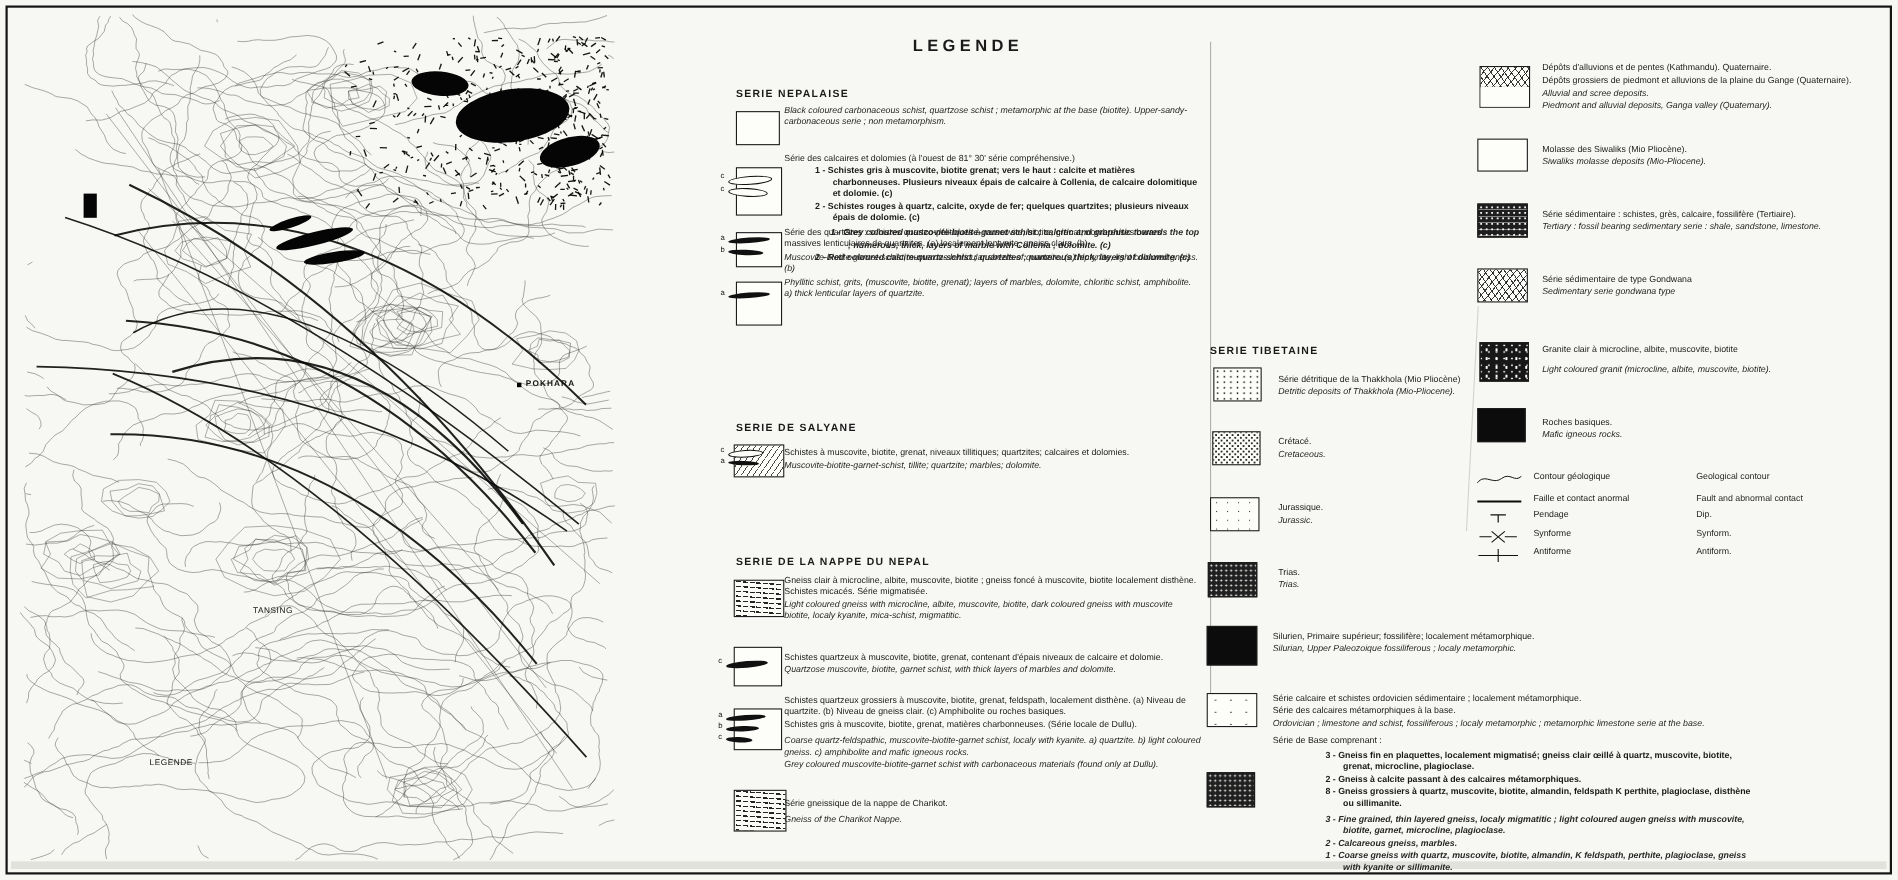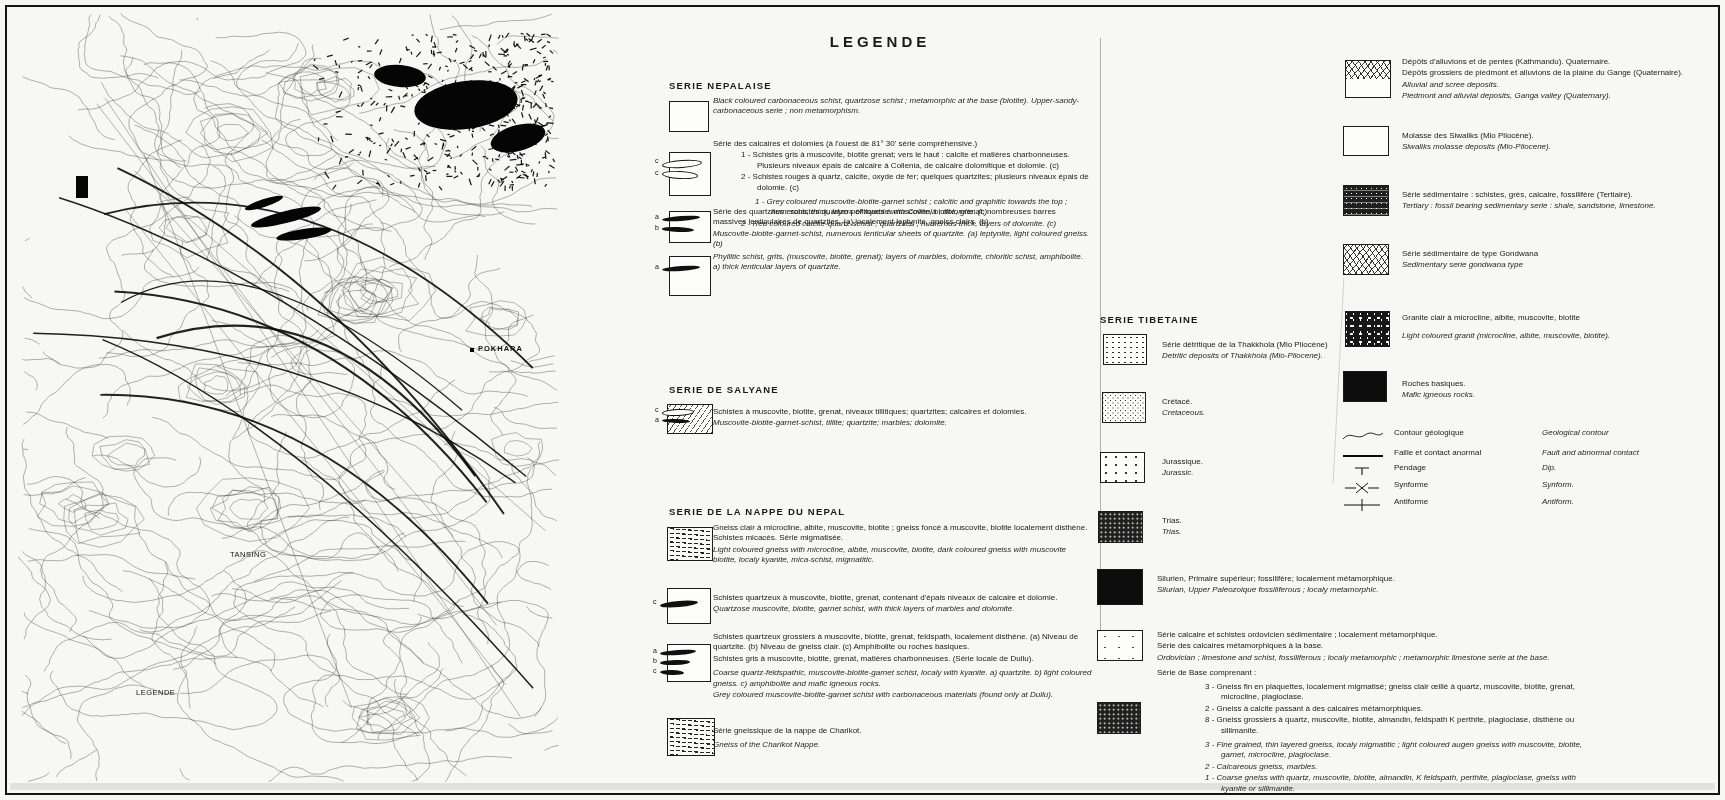--- a/index.html
+++ b/index.html
@@ -15,21 +15,21 @@
   .map-dot{position:absolute;width:4px;height:4px;background:#000;}
 
   
   .title{position:absolute;left:790px;top:33px;width:180px;text-align:center;
          font-size:15px;font-weight:bold;letter-spacing:4px;}
   .sec-h{position:absolute;font-size:9.5px;font-weight:bold;letter-spacing:1.2px;white-space:nowrap;}
   .item{position:absolute;}
   .itx{position:absolute;font-size:8px;line-height:1.3;}
   .fr{margin:0 0 1px 0;}
   .en{margin:0 0 1px 0;font-style:italic;color:#262626;}
-  .num{padding-left:16px;text-indent:-16px;}
+  .num{padding-left:16px;text-indent:-16px;font-weight:bold;}
   .gap{margin-top:4px;}
 
   
   .sw{position:absolute;border:1px solid #1c1c1c;background:#fdfdfa;box-sizing:border-box;}
   .sw-dots{background-image:radial-gradient(circle,#2a2a2a 0.8px,transparent 1px);background-size:6px 5px;}
   .sw-dots-d{background-image:radial-gradient(circle,#2a2a2a 0.7px,transparent 0.9px),
              radial-gradient(circle,#2a2a2a 0.7px,transparent 0.9px);
              background-size:5px 5px,5px 5px;background-position:0 0,2.5px 2.5px;}
   .sw-dots-s{background-image:radial-gradient(circle,#333 0.7px,transparent 0.9px);background-size:10px 8px;}
   .sw-dots-vs{background-image:radial-gradient(circle,#444 0.6px,transparent 0.8px);background-size:14px 11px;}
@@ -52,21 +52,21 @@
   .split-bot{position:absolute;left:0;bottom:0;right:0;height:50%;background:#fdfdfa;}
 
   .lens{position:absolute;background:#101010;border-radius:50%;}
   .lens-o{position:absolute;background:#fdfdfa;border:1px solid #101010;border-radius:50%;}
   .lens-lab{position:absolute;font-size:7px;font-style:normal;color:#111;}
 
   
   .sym-row{position:absolute;display:flex;align-items:flex-start;}
   .sym-cell{width:52px;flex:0 0 52px;}
   .sym-fr{font-size:8px;width:148px;flex:0 0 148px;}
-  .sym-en{font-size:8px;font-style:italic;color:#262626;}
+  .sym-en{font-size:8px;color:#262626;}
   .crease{position:absolute;background:rgba(40,40,40,.35);width:1px;}
 </style>
 </head>
 <body>
 
 <div class="frame">
   <div class="outer-border"></div>
   <div class="scan-band"></div>
 
   <div class="map-wrap">

